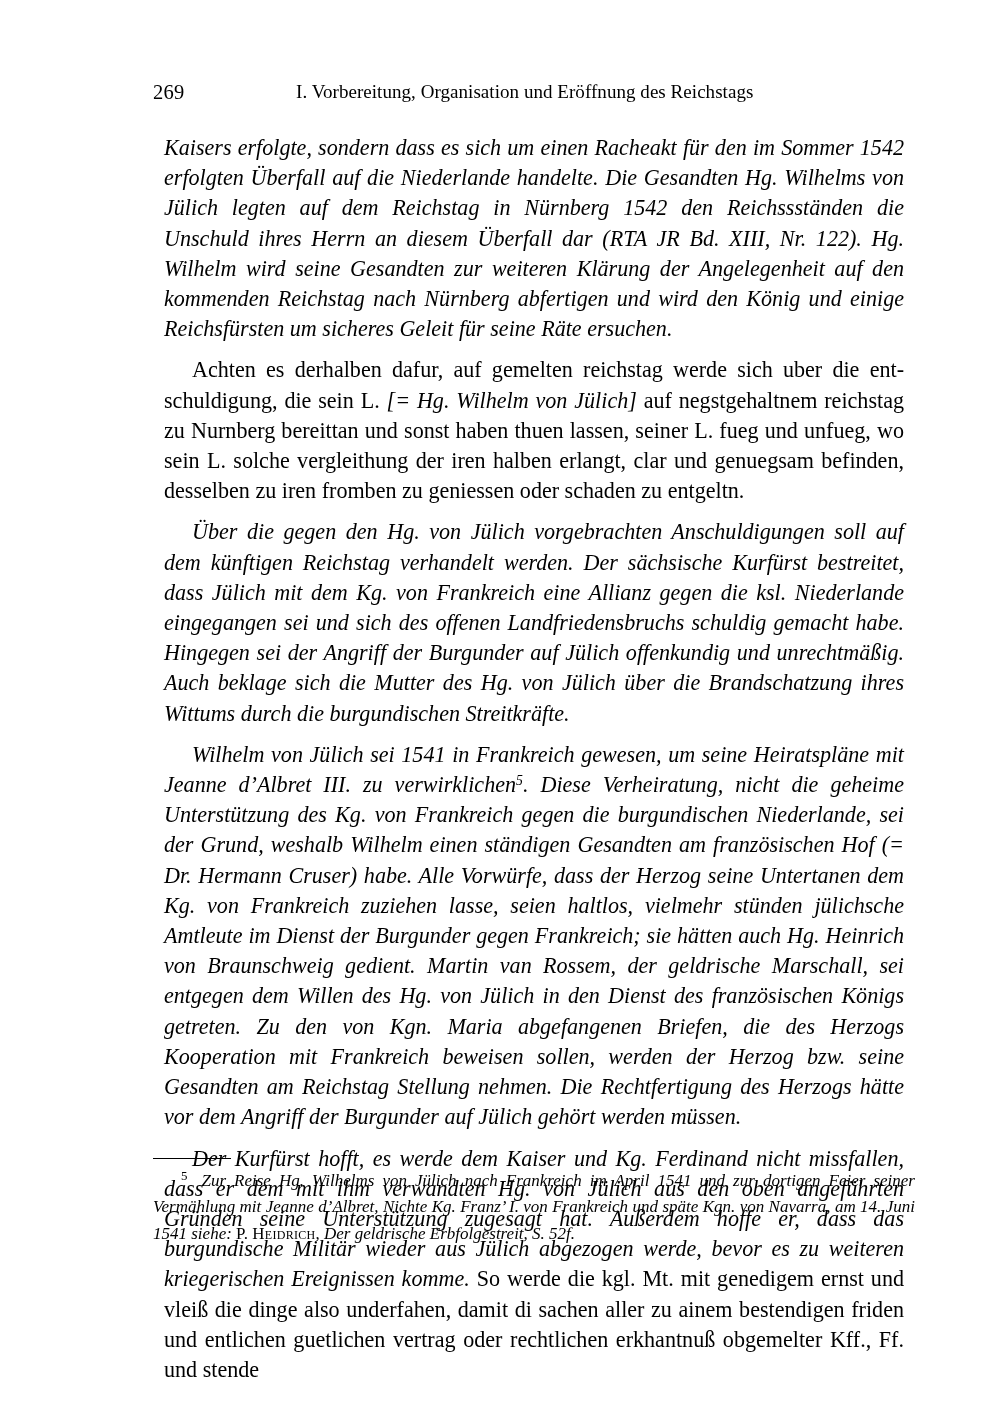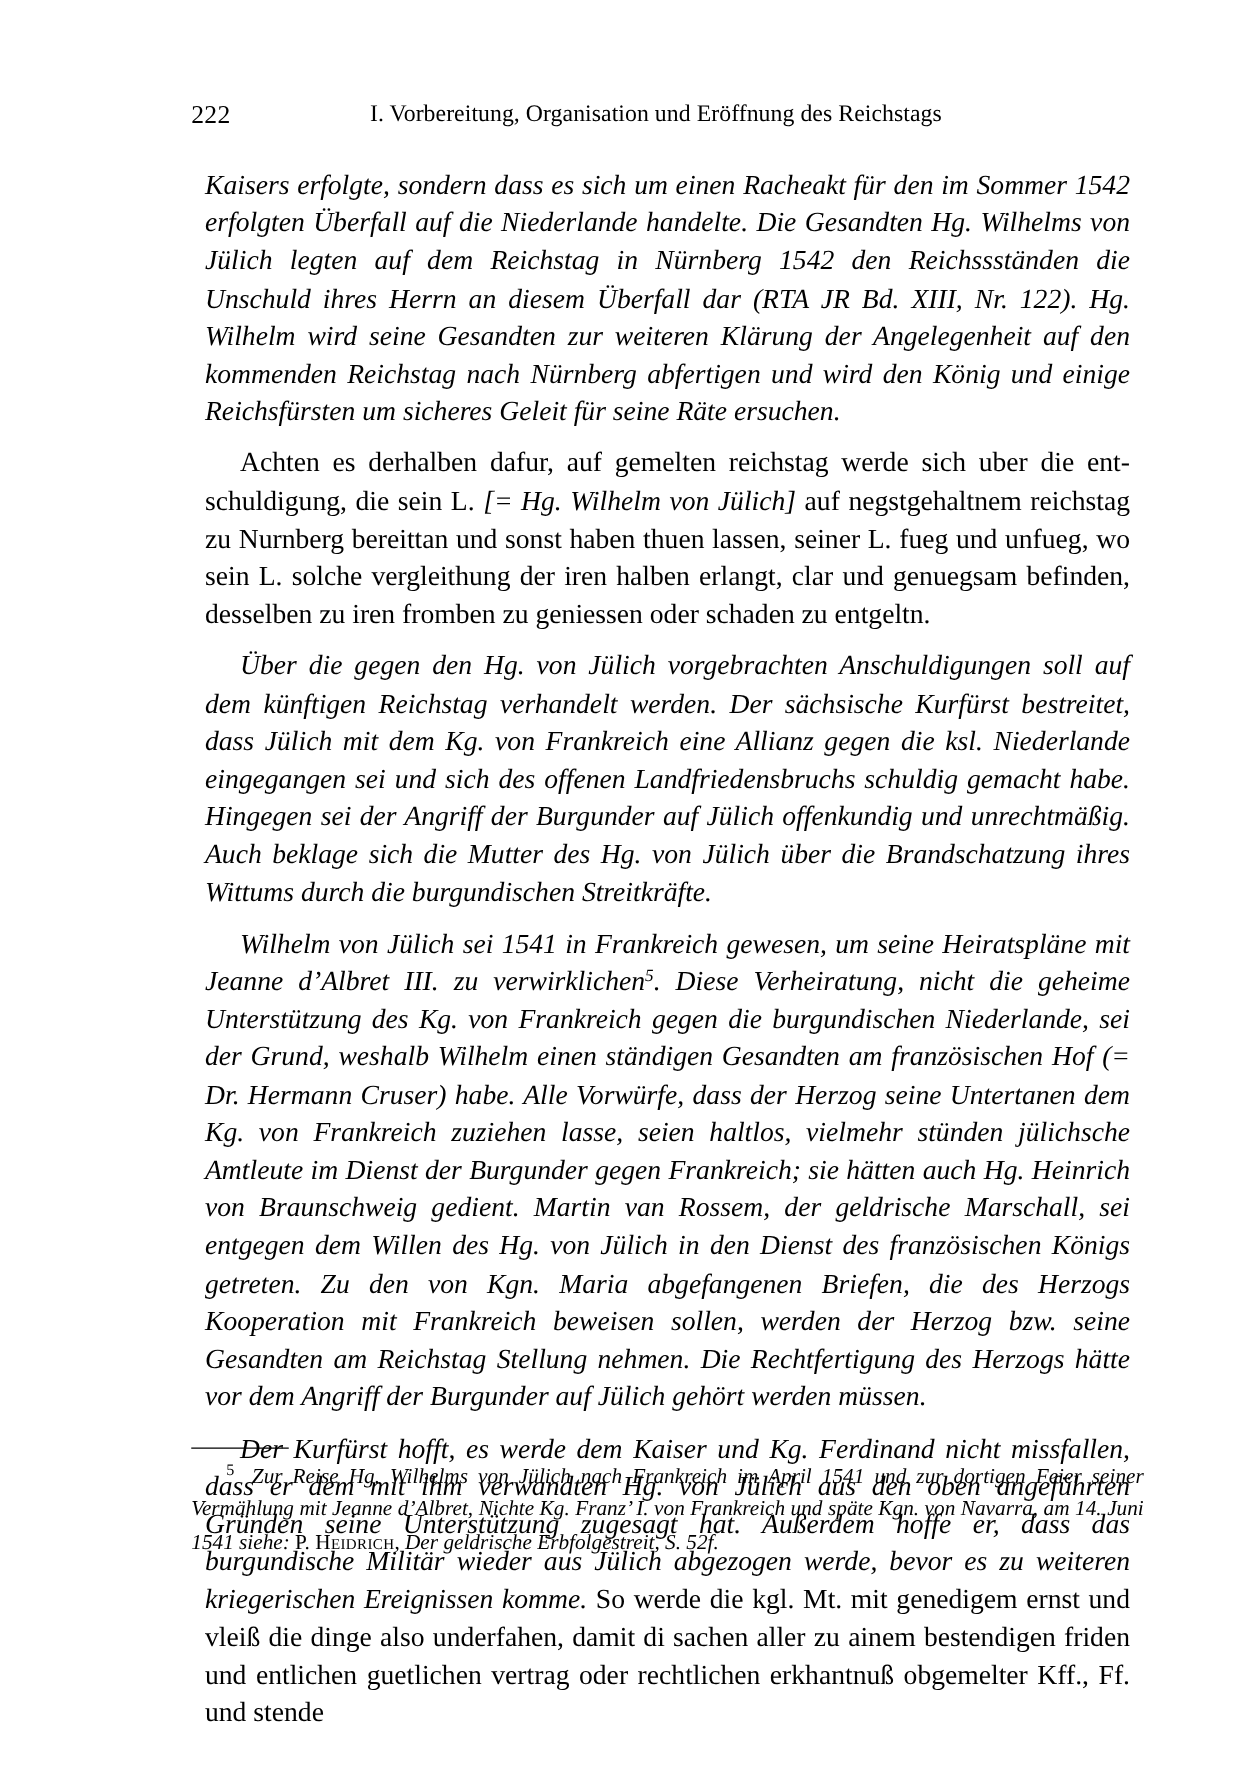--- a/index.html
+++ b/index.html
@@ -125,21 +125,21 @@
     letter-spacing: .3px;
   }
   .fn-roman { font-style: normal; }
 </style>
 </head>
 <body>
 
 <div class="page">
 
   <div class="running-head">
-    <span class="folio">222</span>
+    <span class="folio">269</span>
     <span class="head-title">I. Vorbereitung, Organisation und Eröffnung des Reichstags</span>
   </div>
 
   <div class="body-block">
 
     <p class="para ital">Kaisers erfolgte, sondern dass es sich um einen Racheakt für den im Sommer 1542 erfolgten Überfall auf die Niederlande handelte. Die Gesandten Hg. Wilhelms von Jülich legten auf dem Reichstag in Nürnberg 1542 den Reichssständen die Unschuld ihres Herrn an diesem Überfall dar (RTA JR Bd. XIII, Nr. 122). Hg. Wilhelm wird seine Gesandten zur weiteren Klärung der Angelegenheit auf den kommenden Reichstag nach Nürnberg abfertigen und wird den König und einige Reichsfürsten um sicheres Geleit für seine Räte ersuchen.</p>
 
     <p class="para roman indent"><span>Achten es derhalben dafur, auf gemelten reichstag werde sich uber die ent­schuldigung, die sein L. </span><span class="ital">[= Hg. Wilhelm von Jülich]</span><span> auf negstgehaltnem reichstag zu Nurnberg bereittan und sonst haben thuen lassen, seiner L. fueg und unfueg, wo sein L. solche vergleithung der iren halben erlangt, clar und genuegsam befinden, desselben zu iren fromben zu geniessen oder schaden zu entgeltn.</span></p>
 
     <p class="para ital indent">Über die gegen den Hg. von Jülich vorgebrachten Anschuldigungen soll auf dem künftigen Reichstag verhandelt werden. Der sächsische Kurfürst bestreitet, dass Jülich mit dem Kg. von Frankreich eine Allianz gegen die ksl. Niederlande eingegangen sei und sich des offenen Landfriedensbruchs schuldig gemacht habe. Hingegen sei der Angriff der Burgunder auf Jülich offenkundig und unrechtmäßig. Auch beklage sich die Mutter des Hg. von Jülich über die Brandschatzung ihres Wittums durch die burgundischen Streitkräfte.</p>

